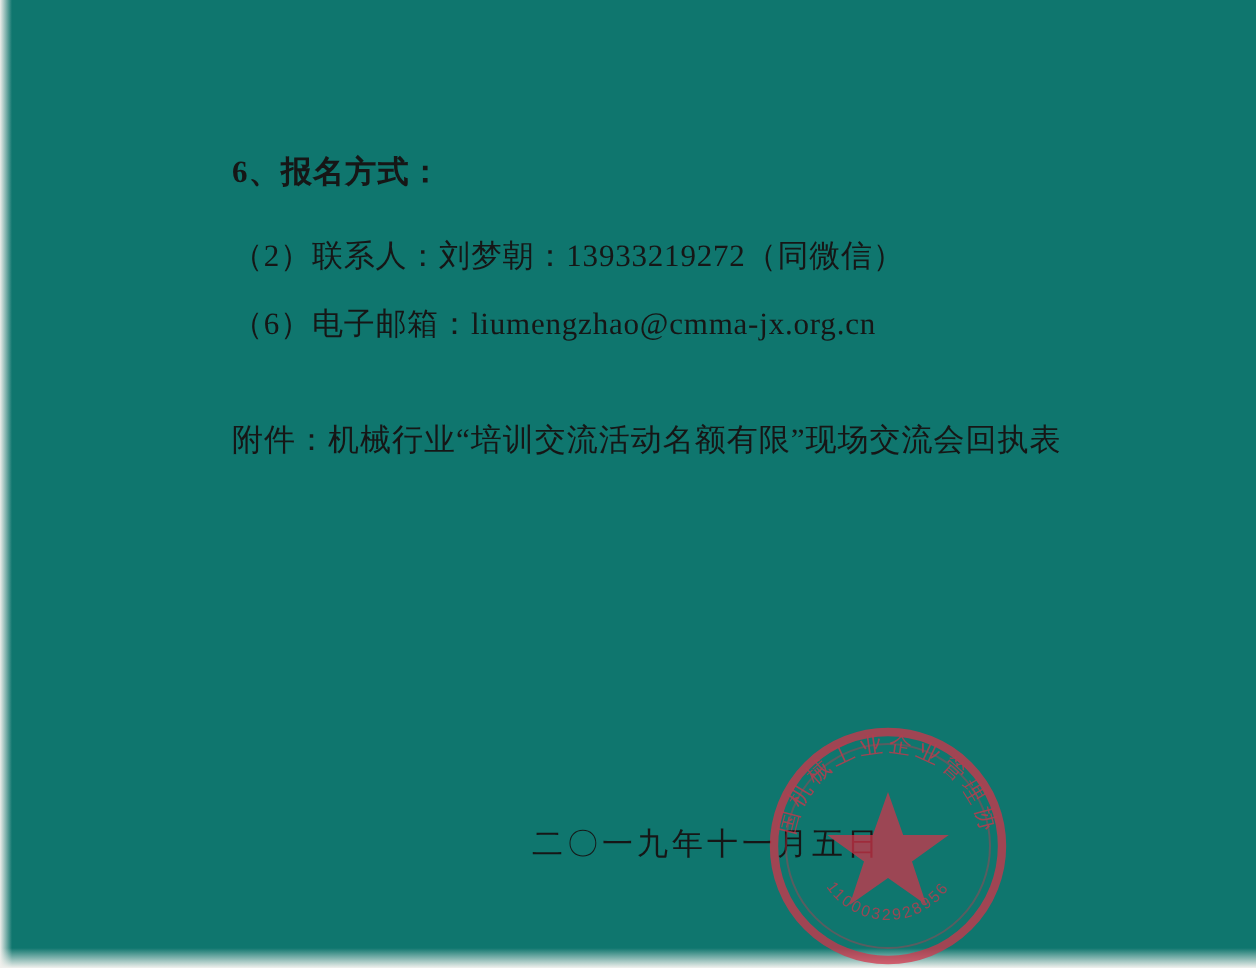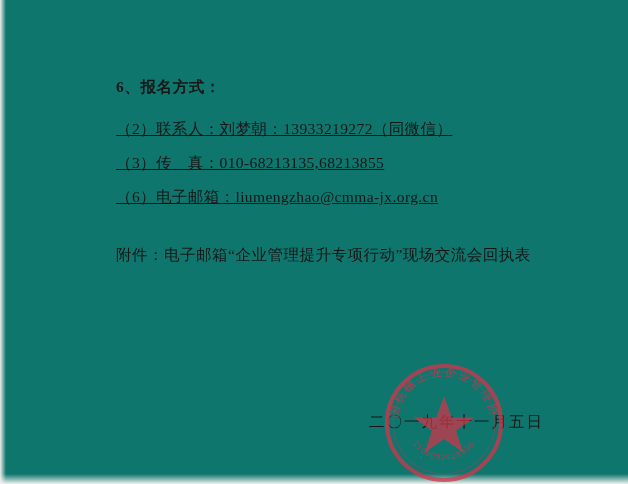--- a/index.html
+++ b/index.html
@@ -59,35 +59,34 @@
     line-height: 30px;
     margin-bottom: 10px;
     letter-spacing: 0.6px;
   }
   .indent {
     text-indent: 30px;
   }
   .item {
     text-indent: 30px;
     margin-bottom: 0;
-    text-decoration: underline;
   }
   .attach {
     margin-top: 26px;
     text-indent: 30px;
     font-size: 15.5px;
     line-height: 30px;
     letter-spacing: 0.5px;
   }
   .datewrap {
     position: absolute;
     left: 86px;
     top: 412px;
     width: 458px;
-    text-align: right;
+    text-align: left;
     padding-left: 180px;
     box-sizing: border-box;
   }
   .date {
     font-size: 15.5px;
     letter-spacing: 2px;
     color: #161616;
     display: inline-block;
   }
   
@@ -107,23 +106,22 @@
 </head>
 <body>
 
 <div class="page">
   <div class="scan-edge-left"></div>
   <div class="scan-edge-bottom"></div>
 
   <div class="content">
     <p class="para heading">6、报名方式：</p>
     <p class="para item">（2）联系人：刘梦朝：13933219272（同微信）</p>
-    <p class="para item">（3）传　真：010-68213135,68213855</p>
     <p class="para item">（6）电子邮箱：liumengzhao@cmma-jx.org.cn</p>
-    <p class="para attach">附件：电子邮箱“企业管理提升专项行动”现场交流会回执表</p>
+    <p class="para attach">附件：机械行业“培训交流活动名额有限”现场交流会回执表</p>
   </div>
 
   <div class="datewrap">
     <span class="date">二〇一九年十一月五日</span>
   </div>
 
   <div class="seal">
     <svg width="130" height="130" viewBox="0 0 130 130" xmlns="http://www.w3.org/2000/svg">
       <defs>
         <path id="arcTop" d="M 18 65 A 47 47 0 0 1 112 65"></path>

